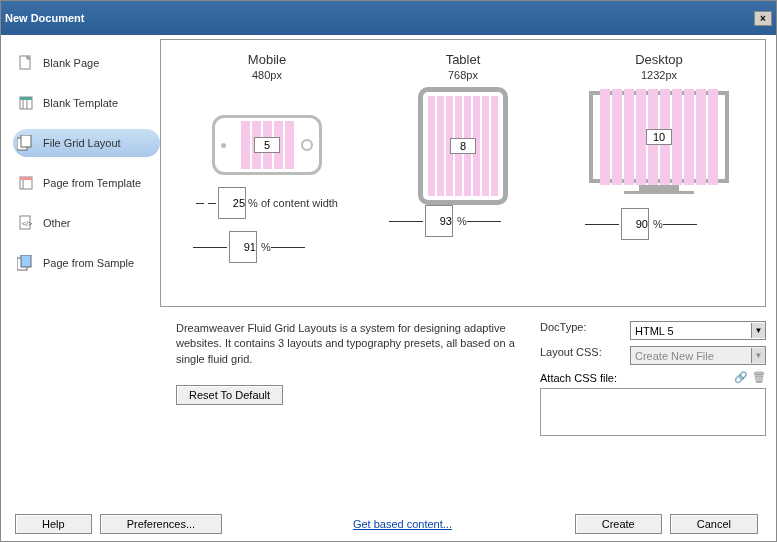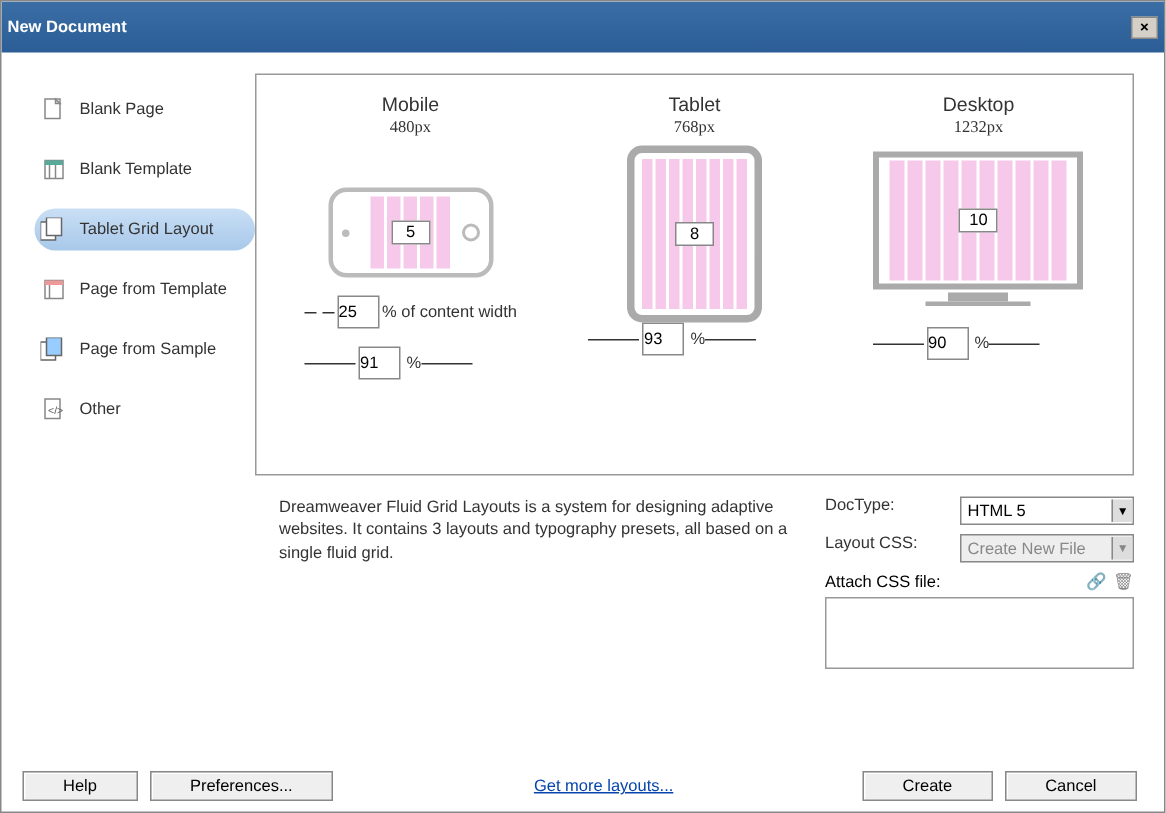--- a/index.html
+++ b/index.html
@@ -1,51 +1,51 @@
 <!DOCTYPE html>
 <html><head>
 <meta charset="utf-8">
 <style>
 * { box-sizing: border-box; margin: 0; padding: 0; }
 body { font-family: Tahoma, Arial, sans-serif; font-size: 11px; background: #fff; width: 777px; height: 542px; border: 1px solid #888; overflow: hidden; }
 .titlebar { height: 34px; background: linear-gradient(to bottom, #3a6ea5, #2c5d96); color: #fff; display: flex; align-items: center; padding: 0 4px; font-weight: bold; font-size: 11px; }
 .titlebar .spacer { flex: 1; }
 .close-btn { width: 18px; height: 15px; background: #d4d0c8; border: 1px solid #888; color: #000; font-size: 10px; text-align: center; line-height: 13px; cursor: pointer; }
-.main { display: flex; height: 470px; padding: 14px; }
+.main { display: flex; height: 470px; padding: 4px; }
 .sidebar { width: 155px; padding: 10px 0 0 8px; }
 .sidebar-item { display: flex; align-items: center; padding: 6px 8px 6px 4px; margin-bottom: 12px; cursor: pointer; border-radius: 12px; }
 .sidebar-item.selected { background: linear-gradient(to bottom, #c9dff5, #a8c8ea); border-radius: 14px; }
 .sidebar-icon { width: 18px; height: 16px; margin-right: 8px; display: flex; align-items: center; justify-content: center; }
 .sidebar-label { font-size: 11px; color: #333; }
 .content { flex: 1; display: flex; flex-direction: column; padding: 0 6px 0 0; }
 .layout-panel { border: 1px solid #999; height: 268px; display: flex; padding: 12px 8px; }
 .layout-col { flex: 1; display: flex; flex-direction: column; align-items: center; }
 .layout-title { font-size: 13px; color: #333; }
-.layout-sub { font-size: 11px; color: #333; margin-top: 2px; font-family: Liberation Serif, serif; }
+.layout-sub { font-size: 11px; color: #333; margin-top: 2px; }
 .device { margin-top: 14px; display: flex; justify-content: center; align-items: center; }
 .mobile-device { width: 110px; height: 60px; border: 3px solid #bbb; border-radius: 12px; position: relative; display: flex; align-items: center; justify-content: center; }
 .mobile-device::before { content: ""; position: absolute; left: 6px; width: 5px; height: 5px; border-radius: 50%; background: #bbb; }
 .mobile-device::after { content: ""; position: absolute; right: 6px; width: 8px; height: 8px; border-radius: 50%; border: 2px solid #bbb; }
 .tablet-device { width: 90px; height: 118px; border: 5px solid #aaa; border-radius: 10px; display: flex; align-items: center; justify-content: center; margin-top: -8px; }
 .desktop-device { width: 140px; height: 92px; border: 4px solid #aaa; display: flex; align-items: center; justify-content: center; position: relative; margin-top: -4px; }
 .desktop-stand { width: 40px; height: 6px; background: #aaa; margin-top: 2px; }
 .desktop-base { width: 70px; height: 3px; background: #aaa; }
 .stripes { display: flex; height: 100%; align-items: stretch; position: relative; }
 .stripes .s { background: #f6c8ea; margin: 0 1px; }
 .mobile-stripes { height: 48px; }
 .mobile-stripes .s { width: 9px; }
 .tablet-stripes { height: 100px; }
 .tablet-stripes .s { width: 7px; }
-.desktop-stripes { height: 80px; }
+.desktop-stripes { height: 96px; }
 .desktop-stripes .s { width: 10px; }
 .col-input { position: absolute; top: 50%; left: 50%; transform: translate(-50%, -50%); width: 26px; height: 16px; border: 1px solid #888; background: #fff; font-size: 11px; text-align: center; }
 .arrow-row { display: flex; align-items: center; margin-top: 10px; font-size: 11px; color: #333; }
 .arrow-row .line { flex: 0 0 8px; border-top: 1px solid #333; position: relative; }
 .arrow-row .longline { flex: 1; border-top: 1px solid #333; position: relative; max-width: 34px; }
-.arrow-row input { width: 28px; height: 22px; border: 1px solid #888; font-size: 11px; text-align: left; margin: 0 2px; }
+.arrow-row input { width: 28px; height: 32px; border: 1px solid #888; font-size: 11px; text-align: right; margin: 0 2px; }
 .arrow-row .pct { margin-left: 2px; }
 .width-row { width: 100%; padding: 0 24px; display: flex; align-items: center; margin-top: 12px; }
 .width-row .longline::before, .width-row .longline::after, .arrow-row .line::before, .arrow-row .line::after { content: ""; }
 .arrowhead-l::before { content: "◄"; font-size: 8px; position: absolute; left: -7px; top: -6px; color: #333; }
 .arrowhead-r::after { content: "►"; font-size: 8px; position: absolute; right: -7px; top: -6px; color: #333; }
 .inarrow-l::before { content: "►"; font-size: 8px; position: absolute; right: -2px; top: -6px; color: #333; }
 .inarrow-r::after { content: "◄"; font-size: 8px; position: absolute; left: -2px; top: -6px; color: #333; }
 .below { display: flex; margin-top: 14px; }
 .desc-area { width: 370px; padding-left: 16px; }
 .desc-text { font-size: 11px; color: #333; line-height: 1.4; }
@@ -97,49 +97,49 @@
         </span>
       <span class="sidebar-label">Blank Template</span>
     </div>
     <div class="sidebar-item selected">
       <span class="sidebar-icon">
           <svg width="18" height="16">
             <rect x="0" y="3" width="10" height="12" fill="#fff" stroke="#666"></rect>
             <rect x="4" y="0" width="10" height="12" fill="#fff" stroke="#666"></rect>
           </svg>
         </span>
-      <span class="sidebar-label">Tablet Grid Layout</span>
+      <span class="sidebar-label">File Grid Layout</span>
     </div>
     <div class="sidebar-item">
       <span class="sidebar-icon">
           <svg width="16" height="16">
             <rect x="2" y="2" width="12" height="12" fill="#fff" stroke="#888"></rect>
             <rect x="2" y="2" width="12" height="3" fill="#e99"></rect>
             <line x1="5" y1="5" x2="5" y2="14" stroke="#888"></line>
           </svg>
         </span>
       <span class="sidebar-label">Page from Template</span>
     </div>
     <div class="sidebar-item">
       <span class="sidebar-icon">
+          <svg width="16" height="16">
+            <rect x="2" y="1" width="10" height="13" fill="#fff" stroke="#888"></rect>
+            <text x="4" y="11" font-size="7" fill="#555">&lt;/&gt;</text>
+          </svg>
+        </span>
+      <span class="sidebar-label">Other</span>
+    </div>
+    <div class="sidebar-item">
+      <span class="sidebar-icon">
           <svg width="18" height="16">
             <rect x="0" y="3" width="10" height="12" fill="#fff" stroke="#666"></rect>
             <rect x="4" y="0" width="10" height="12" fill="#9cf" stroke="#666"></rect>
           </svg>
         </span>
       <span class="sidebar-label">Page from Sample</span>
-    </div>
-    <div class="sidebar-item">
-      <span class="sidebar-icon">
-          <svg width="16" height="16">
-            <rect x="2" y="1" width="10" height="13" fill="#fff" stroke="#888"></rect>
-            <text x="4" y="11" font-size="7" fill="#555">&lt;/&gt;</text>
-          </svg>
-        </span>
-      <span class="sidebar-label">Other</span>
     </div>
   </div>
 
   <div class="content">
     <div class="layout-panel">
 
       <div class="layout-col">
         <div class="layout-title">Mobile</div>
         <div class="layout-sub">480px</div>
         <div class="device" style="margin-top:34px">
@@ -224,20 +224,21 @@
           <input value="90" style="">
           <span class="pct">%</span>
           <div class="longline arrowhead-r"></div>
         </div>
       </div>
     </div>
 
     <div class="below">
       <div class="desc-area">
         <div class="desc-text">Dreamweaver Fluid Grid Layouts is a system for designing adaptive websites. It contains 3 layouts and typography presets, all based on a single fluid grid.</div>
+        <button class="reset-btn">Reset To Default</button>
       </div>
       <div class="form-area">
         <div class="form-row">
           <div class="form-label">DocType:</div>
           <div class="form-select">
             <span>HTML 5</span>
             <span class="dropdown-arrow">▼</span>
           </div>
         </div>
         <div class="form-row">
@@ -256,16 +257,16 @@
         </div>
         <div class="attach-box"></div>
       </div>
     </div>
   </div>
 </div>
 
 <div class="footer">
   <button>Help</button>
   <button>Preferences...</button>
-  <div class="spacer"><span class="link">Get more layouts...</span></div>
+  <div class="spacer"><span class="link">Get based content...</span></div>
   <button>Create</button>
   <button style="margin-right:4px">Cancel</button>
 </div>
 
 </body></html>

